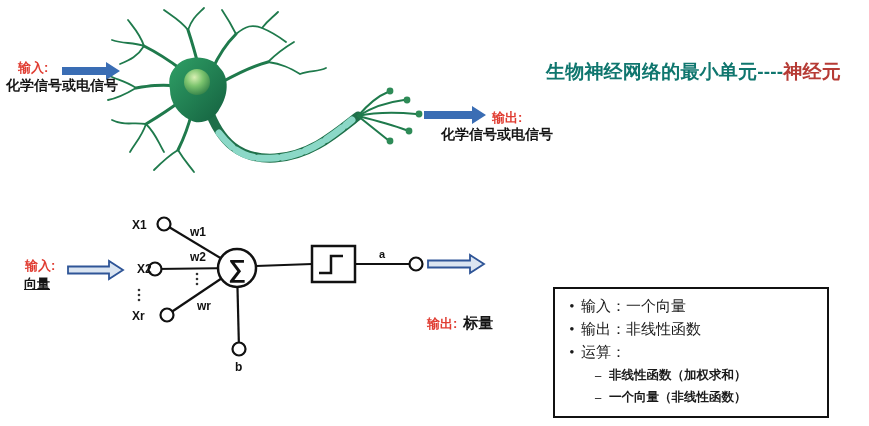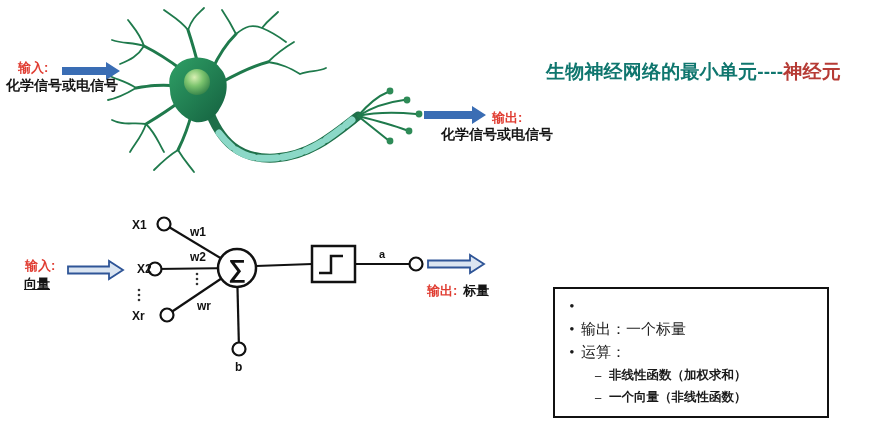--- a/index.html
+++ b/index.html
@@ -147,31 +147,32 @@
 
   <div class="abs title" style="left:546px;top:59px;">
     <span class="t-black">生物神经网络的最小单元----</span><span class="t-red">神经元</span>
   </div>
 
   <div class="abs lbl-red" style="left:25px;top:258px;">输入:</div>
   <div class="abs lbl-blk" style="left:24px;top:276px;font-size:13px;text-decoration:underline;">向量</div>
 
   <div class="abs io-row" style="left:427px;top:283px;">
     <span class="lbl-red">输出:</span>
-    <span class="lbl-blk" style="font-size:13px;">标量</span>
+    <span class="lbl-blk" style="font-size:15px;margin-top:32px;">标量</span>
   </div>
 
 
   <div class="abs infobox">
     <div class="l1">
       <span class="dot">•</span>
+      <span>输入：一个向量</span>
     </div>
     <div class="l1">
       <span class="dot">•</span>
-      <span>输出：一个标量</span>
+      <span>输出：非线性函数</span>
     </div>
     <div class="l1">
       <span class="dot">•</span>
       <span>运算：</span>
     </div>
     <div class="l2">
       <span class="dash">–</span>
       <span>非线性函数（加权求和）</span>
     </div>
     <div class="l2">

